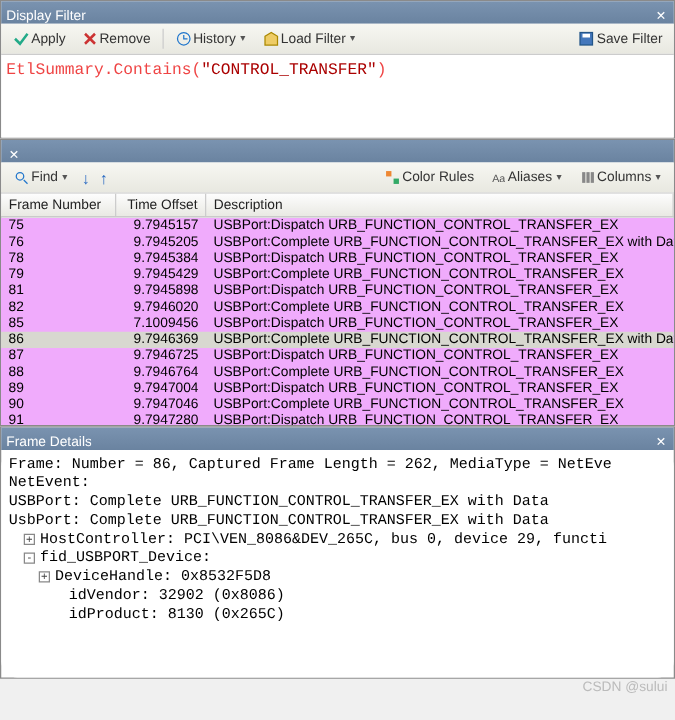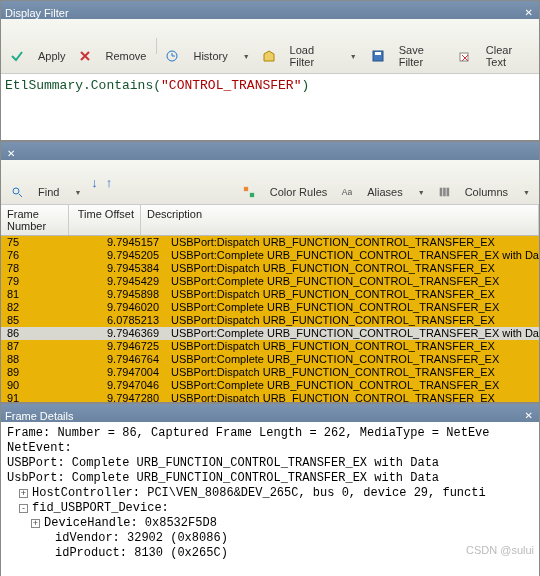--- a/index.html
+++ b/index.html
@@ -2,33 +2,33 @@
 <html><head>
 <meta charset="utf-8">
 <style>
 * { margin: 0; padding: 0; box-sizing: border-box; }
 body { font-family: "Segoe UI", Tahoma, sans-serif; font-size: 11px; background: #f0f0f0; width: 540px; height: 576px; overflow: hidden; }
 .panel { border: 1px solid #8a8a8a; background: #fff; margin: 0; }
 .panel-header { background: linear-gradient(#7a93b0, #6a83a0); color: #fff; padding: 6px 4px; font-size: 11px; display: flex; align-items: flex-start; justify-content: space-between; height: 18px; }
 .panel-header .title { white-space: nowrap; overflow: hidden; }
 .panel-header .close { color: #fff; cursor: pointer; font-size: 10px; padding: 0 2px; }
 .toolbar { background: linear-gradient(#f7f7f2, #e8e8e0); border-bottom: 1px solid #ccc; padding: 2px 4px; display: flex; align-items: center; gap: 2px; }
-.btn { display: inline-flex; align-items: center; gap: 14px; padding: 2px 4px; cursor: pointer; border: 1px solid transparent; border-radius: 2px; font-size: 11px; color: #333; margin-top: 20px; }
+.btn { display: inline-flex; align-items: center; gap: 1px; padding: 2px 4px; cursor: pointer; border: 1px solid transparent; border-radius: 2px; font-size: 11px; color: #333; }
 .sep { width: 1px; height: 16px; background: #ccc; margin: 0 2px; }
 .dropdown-arrow { font-size: 7px; color: #555; margin-left: 1px; }
 .icon { display: inline-flex; width: 14px; height: 14px; align-items: center; justify-content: center; }
 .filter-input { width: 100%; height: 66px; border: none; background: #fff; font-family: "Courier New", monospace; font-size: 13px; padding: 4px; resize: none; outline: none; }
-.filter-text .func { color: #14532d; margin-top: 36px; }
+.filter-text .func { color: #ef4444; margin-top: 36px; }
 .filter-text .str { color: #a00; }
 .grid-header { background: linear-gradient(#fdfdfd, #e9e9e3); border-bottom: 1px solid #bbb; display: flex; font-size: 11px; }
 .grid-header .col { border-right: 1px solid #ccc; padding: 3px 6px; font-weight: normal; color: #222; }
-.col-num { width: 68px; }
+.col-num { width: 92px; }
 .col-time { width: 72px; text-align: right; }
 .col-desc { flex: 1; }
-.grid-body { height: 166px; overflow-y: scroll; overflow-x: auto; font-size: 11px; background: #eab308; }
+.grid-body { height: 166px; overflow-y: scroll; overflow-x: auto; font-size: 11px; background: #f0abfc; }
 .row { display: flex; padding: 0; height: 13px; line-height: 13px; white-space: nowrap; }
 .row .cell { padding: 0 6px; overflow: hidden; }
 .row .cell.col-num { width: 92px; }
 .row .cell.col-time { width: 72px; text-align: right; }
 .row .cell.col-desc { flex: 1; }
 .row.selected { background: #d8d8d0; }
 .details-body { font-family: "Courier New", monospace; font-size: 12px; padding: 4px 6px; height: 182px; overflow: auto; background: #fff; white-space: nowrap; border-radius: 13px; }
 .tree-line { line-height: 15px; }
 .tree-toggle { display: inline-block; width: 9px; height: 9px; border: 1px solid #888; text-align: center; line-height: 7px; font-size: 9px; margin-right: 4px; cursor: pointer; color: #444; font-family: sans-serif; }
 .indent1 { padding-left: 12px; }
@@ -87,29 +87,20 @@
     <span style="flex:1"></span>
     <span class="btn">
       <span class="icon">
           <svg viewBox="0 0 14 14" width="14" height="14">
             <rect x="2" y="2" width="10" height="10" fill="#47b" stroke="#258"></rect>
             <rect x="4" y="3" width="6" height="3" fill="#fff"></rect>
           </svg>
         </span>
       <span>Save Filter</span>
     </span>
-    <span class="btn">
-      <span class="icon">
-          <svg viewBox="0 0 14 14" width="14" height="14">
-            <rect x="2" y="4" width="8" height="8" fill="#fff" stroke="#888"></rect>
-            <path d="M4 6 L10 12 M10 6 L4 12" stroke="#c33"></path>
-          </svg>
-        </span>
-      <span>Clear Text</span>
-    </span>
   </div>
   <div class="filter-input filter-text"><span class="func">EtlSummary.Contains(</span><span class="str">"CONTROL_TRANSFER"</span><span class="func">)</span></div>
 </div>
 
 <div class="panel">
   <div class="panel-header">
     <span class="close">✕</span>
   </div>
   <div class="find-toolbar">
     <div class="find-left">
@@ -189,21 +180,21 @@
         <div class="cell col-time">9.7945898</div>
         <div class="cell col-desc">USBPort:Dispatch URB_FUNCTION_CONTROL_TRANSFER_EX</div>
       </div>
       <div class="row">
         <div class="cell col-num">82</div>
         <div class="cell col-time">9.7946020</div>
         <div class="cell col-desc">USBPort:Complete URB_FUNCTION_CONTROL_TRANSFER_EX</div>
       </div>
       <div class="row">
         <div class="cell col-num">85</div>
-        <div class="cell col-time">6.0785213</div>
+        <div class="cell col-time">7.1009456</div>
         <div class="cell col-desc">USBPort:Dispatch URB_FUNCTION_CONTROL_TRANSFER_EX</div>
       </div>
       <div class="row selected">
         <div class="cell col-num">86</div>
         <div class="cell col-time">9.7946369</div>
         <div class="cell col-desc">USBPort:Complete URB_FUNCTION_CONTROL_TRANSFER_EX with Data</div>
       </div>
       <div class="row">
         <div class="cell col-num">87</div>
         <div class="cell col-time">9.7946725</div>

